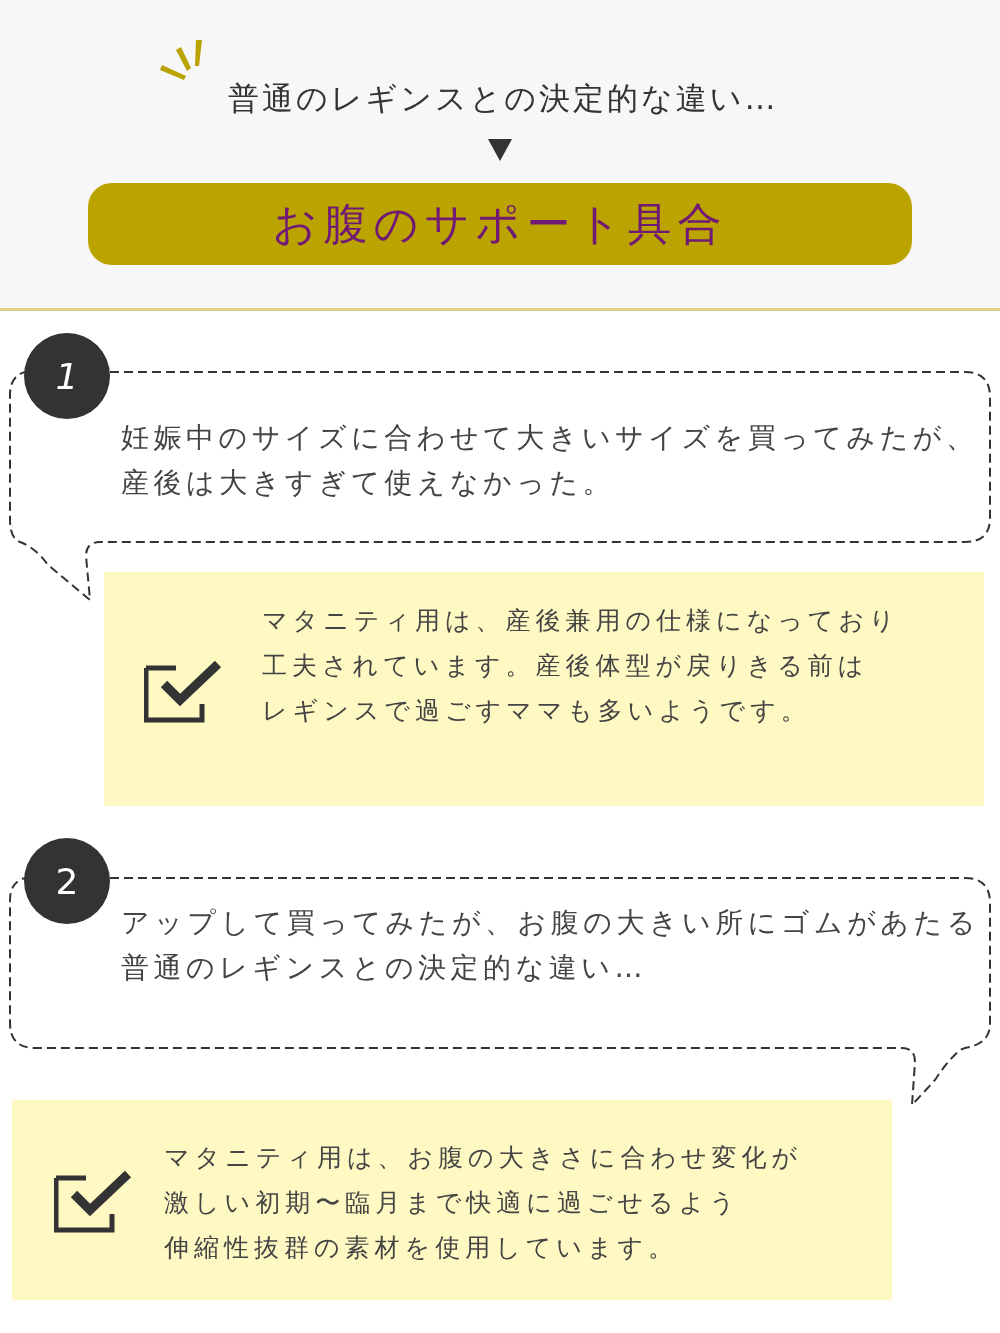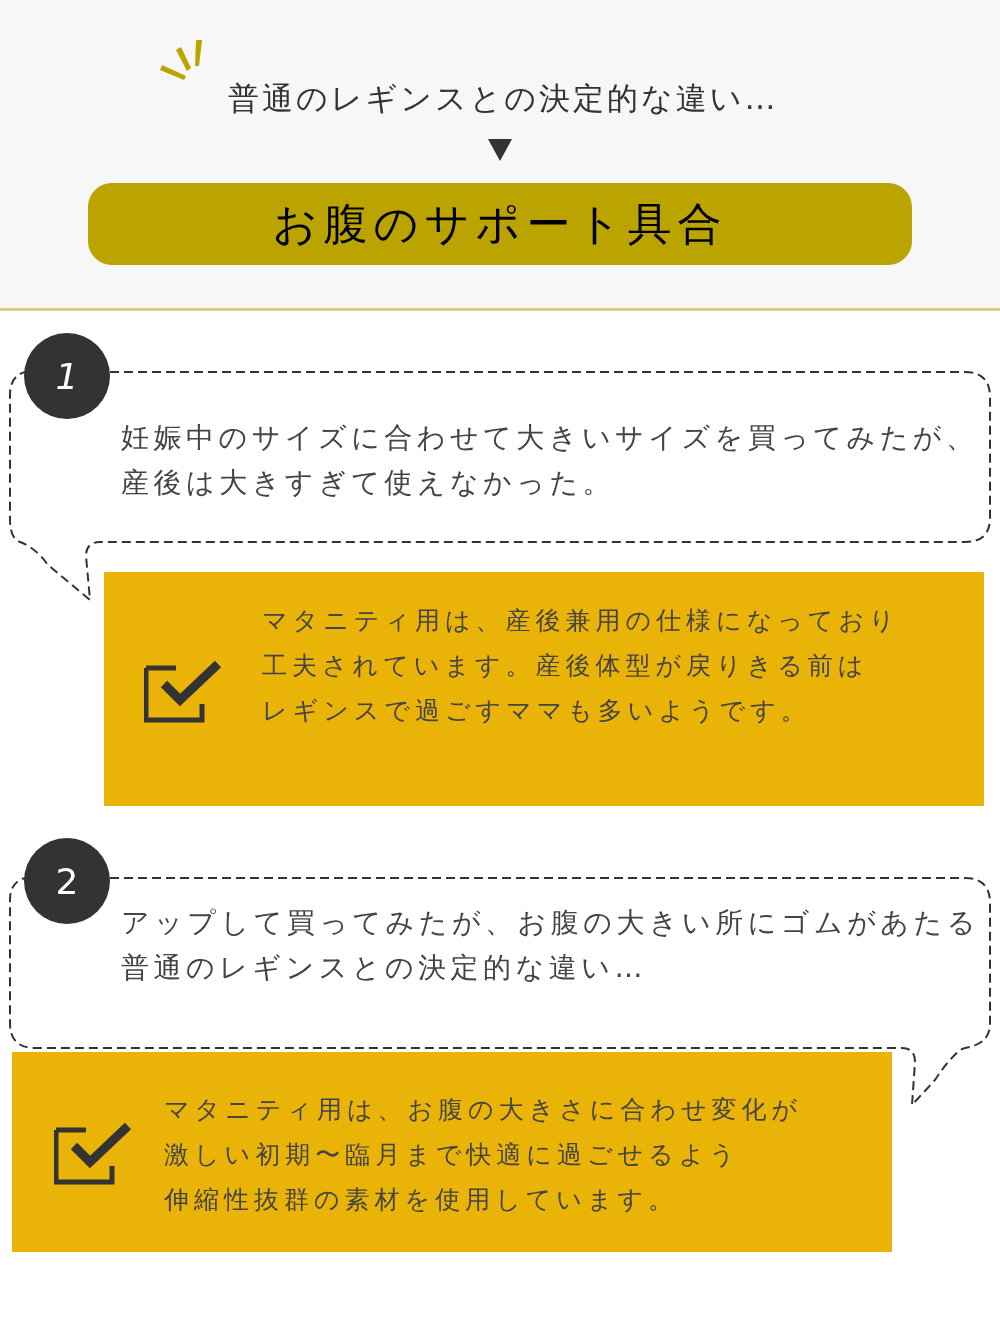--- a/index.html
+++ b/index.html
@@ -7,29 +7,29 @@
   body { position: relative; font-family: "DejaVu Sans", "Liberation Sans", sans-serif; color: #333333; }
 
   .header { position: absolute; left: 0; top: 0; width: 1000px; height: 309px; background: #f7f7f7; }
   .header-line { position: absolute; left: 0; top: 308px; width: 1000px; height: 3px; background: #dccf85; }
   .spark { position: absolute; left: 158px; top: 38px; width: 50px; height: 45px; }
   .lead { position: absolute; left: 200px; top: 78px; width: 620px; font-size: 31px; letter-spacing: 3px; color: #333; white-space: nowrap; margin-left: 28px; }
   .arrow-down { position: absolute; left: 488px; top: 139px; width: 0; height: 0;
     border-left: 12px solid transparent; border-right: 12px solid transparent; border-top: 22px solid #333; }
   .pill { position: absolute; left: 88px; top: 183px; width: 824px; height: 82px; background: #bba300; border-radius: 24px;
     display: flex; align-items: center; justify-content: center; }
-  .pill span { color: #000000; font-size: 44px; letter-spacing: 6px; }
+  .pill span { color: #701a75; font-size: 44px; letter-spacing: 6px; }
 
   .bubble-svg { position: absolute; left: 0; top: 0; }
   .num { position: absolute; width: 86px; height: 86px; border-radius: 50%; background: #333333; color: #fff;
     display: flex; align-items: center; justify-content: center; font-size: 36px; font-family: "DejaVu Sans", sans-serif; }
   .num.italic { font-style: italic; }
   .q-text { position: absolute; font-size: 28px; line-height: 45px; letter-spacing: 4.5px; color: #444; white-space: nowrap; }
 
-  .answer { position: absolute; background: #eab308; }
+  .answer { position: absolute; background: #fef9c3; }
   .answer .a-text { position: absolute; font-size: 25px; line-height: 45px; letter-spacing: 5px; color: #444; white-space: nowrap; }
   .check { position: absolute; width: 80px; height: 64px; }
 </style>
 </head>
 <body>
 
 <div class="header">
   <svg class="spark" viewBox="0 0 50 45">
     <polygon points="38,2 44,2 41,28 37,28" fill="#bba300"></polygon>
     <polygon points="18,12 23,9 33,30 29,33" fill="#bba300"></polygon>
@@ -67,21 +67,21 @@
     <div>工夫されています。産後体型が戻りきる前は</div>
     <div>レギンスで過ごすママも多いようです。</div>
   </div>
 </div>
 
 <div class="num" style="left:24px; top:838px;">2</div>
 <div class="q-text" style="left:121px; top:900px;">
   <div>アップして買ってみたが、お腹の大きい所にゴムがあたる</div>
   <div>普通のレギンスとの決定的な違い…</div>
 </div>
-<div class="answer" style="left:12px; top:1052px; width:880px; height:200px;">
+<div class="answer" style="left:12px; top:1100px; width:880px; height:200px;">
   <svg class="check" style="left:42px; top:70px;" viewBox="0 0 80 64">
     <path d="M2,8 L32,8 M2,8 L2,60 L58,60 L58,44" fill="none" stroke="#333" stroke-width="5"></path>
     <path d="M20,24 L36,40 L74,4" fill="none" stroke="#333" stroke-width="9" stroke-linejoin="miter"></path>
   </svg>
   <div class="a-text" style="left:152px; top:35px;">
     <div>マタニティ用は、お腹の大きさに合わせ変化が</div>
     <div>激しい初期〜臨月まで快適に過ごせるよう</div>
     <div>伸縮性抜群の素材を使用しています。</div>
   </div>
 </div>

